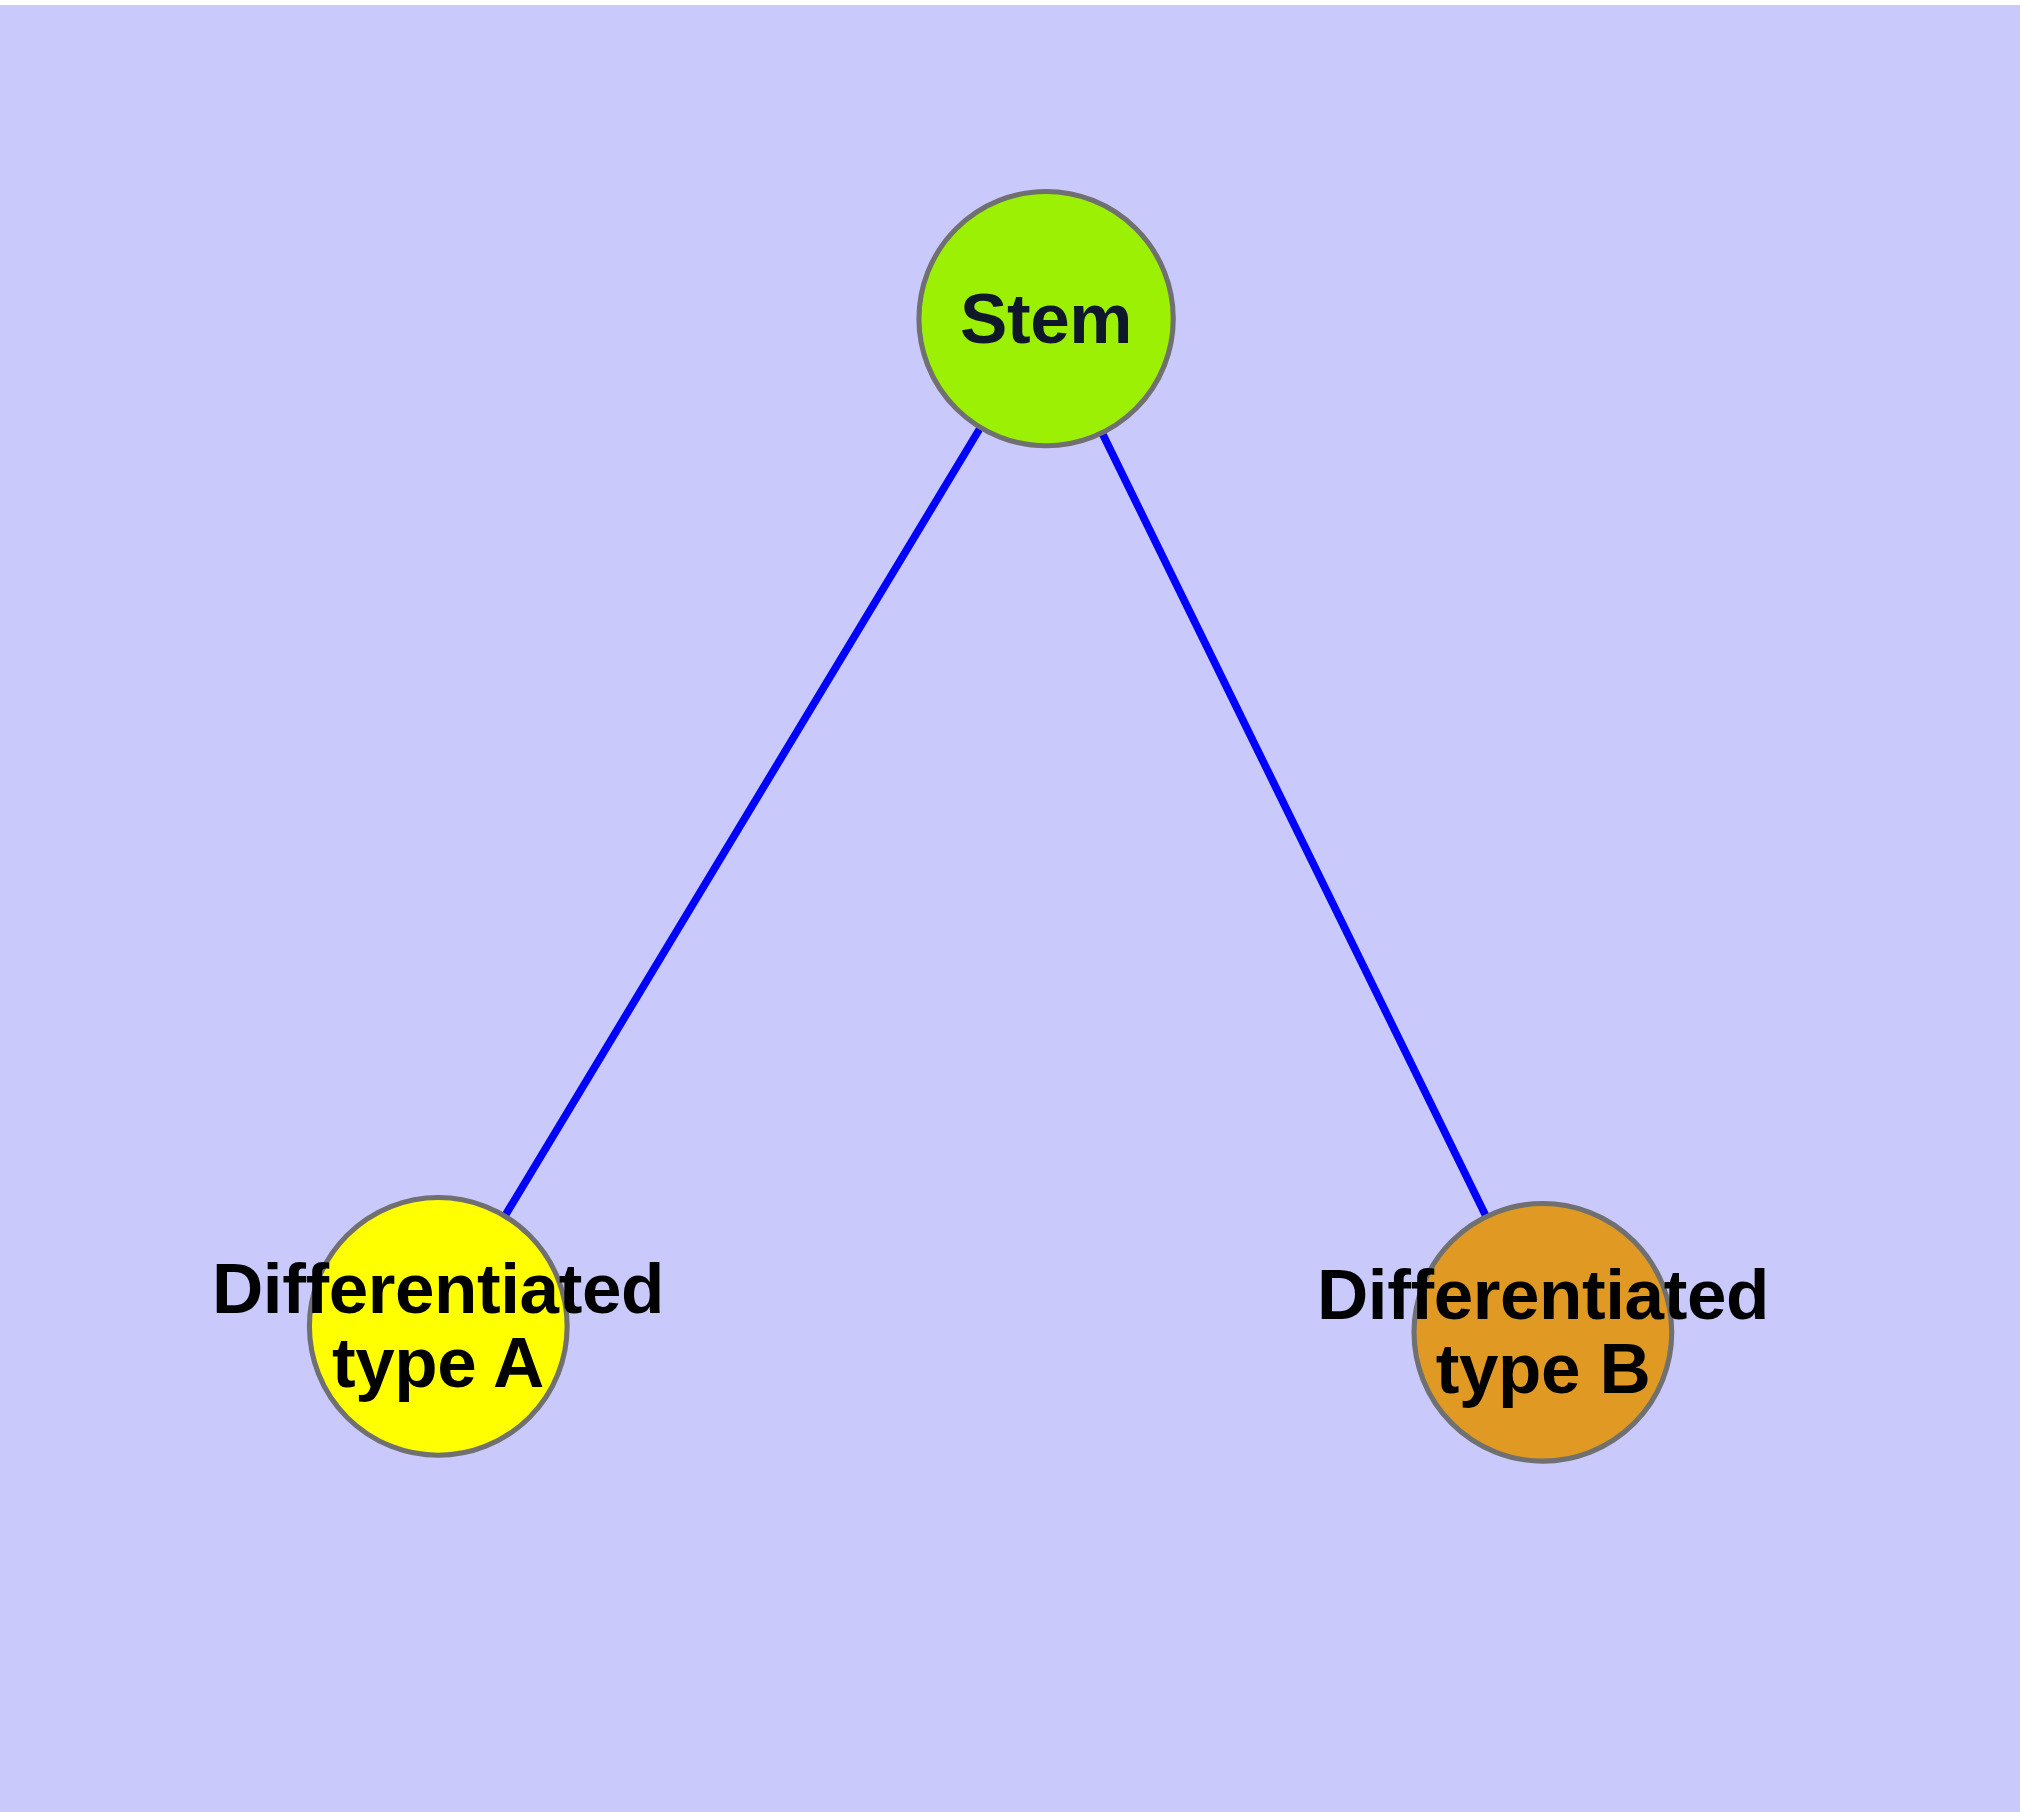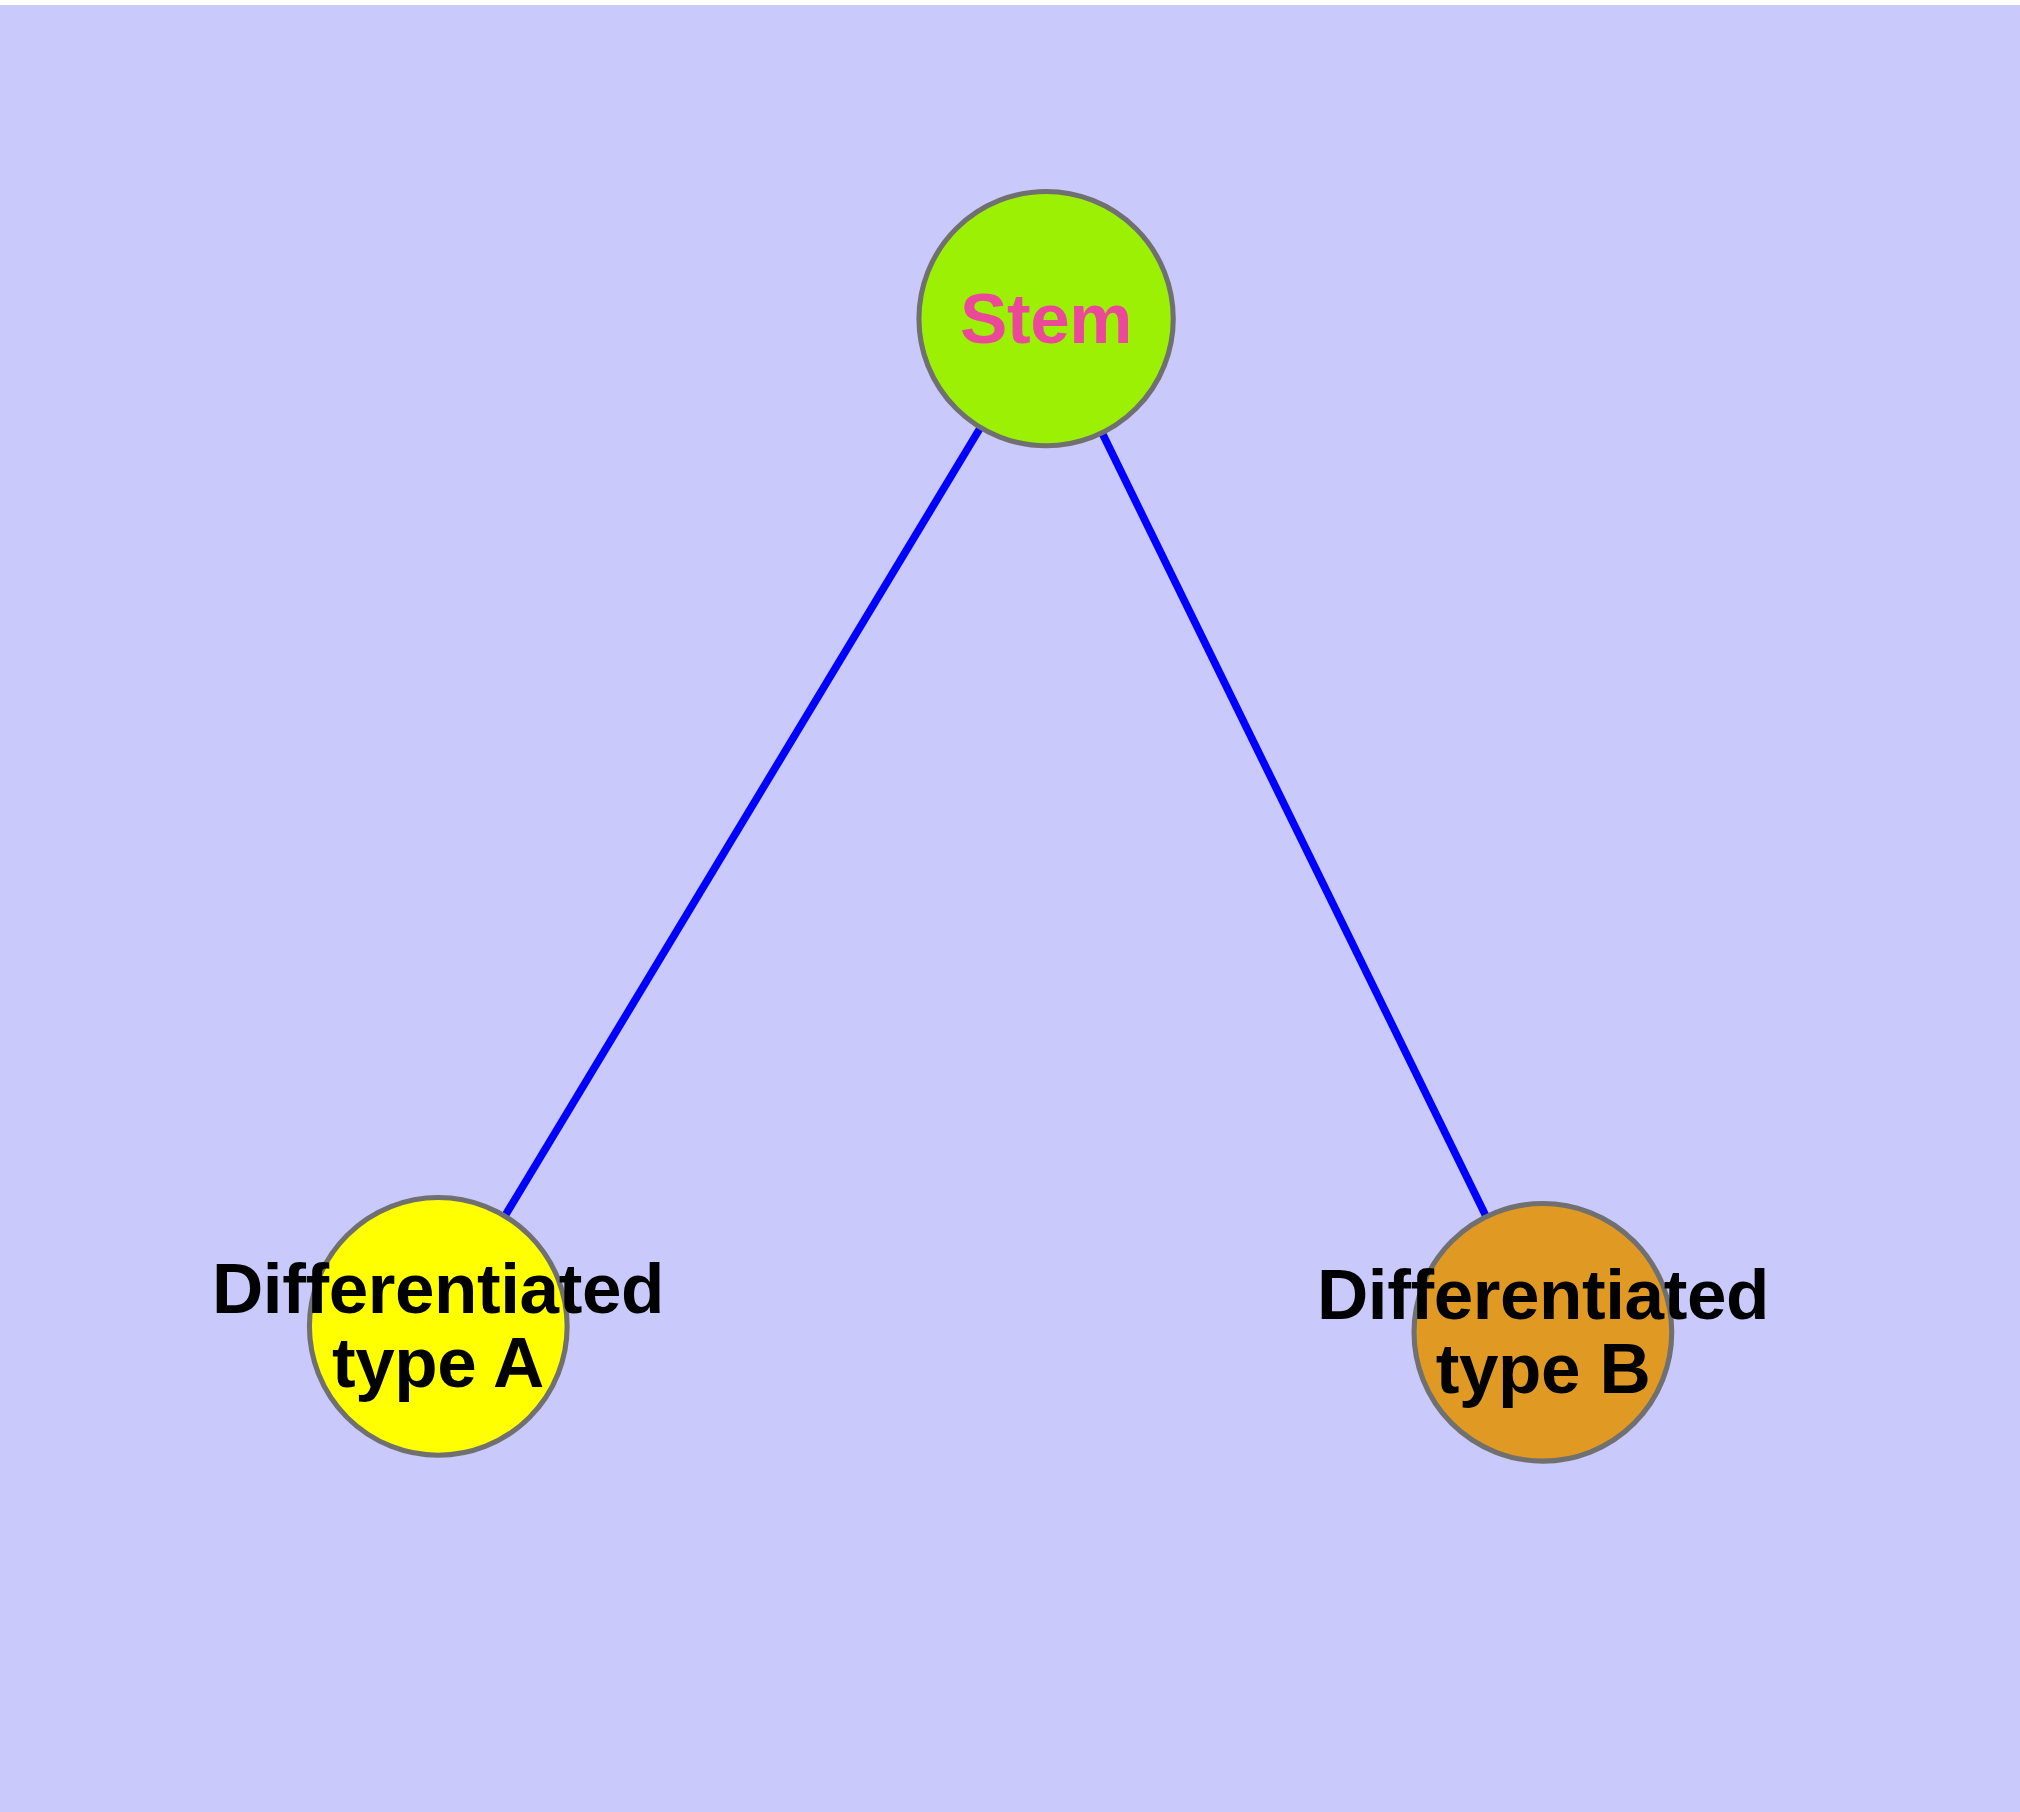--- a/index.html
+++ b/index.html
@@ -60,21 +60,21 @@
         <line x1="1298.6786812611733" y1="508.0063187514732" x2="1754.4413366808515" y2="1438.197676911772" stroke="#0000ff" stroke-width="9" stroke-linecap="butt"></line>
       </g>
     <g id="nodes-layer">
         <circle cx="1234" cy="376" r="150" fill="#9bf003" stroke="#707070" stroke-width="6"></circle>
         <circle cx="517" cy="1565" r="152" fill="#ffff00" stroke="#707070" stroke-width="6"></circle>
         <circle cx="1820" cy="1572" r="152" fill="#e09a24" stroke="#707070" stroke-width="6"></circle>
       </g>
   </svg>
 
   <div id="labels-layer">
-      <div class="node-label" style="left: 1046px; top: 319px; color: #ec4899; font-size: 71px;">Stem</div>
+      <div class="node-label" style="left: 1046px; top: 319px; color: #0f172a; font-size: 71px;">Stem</div>
       <div class="node-label" style="left: 438px; top: 1326px; color: rgb(0, 0, 0); font-size: 71px;">Differentiated
 type A</div>
       <div class="node-label" style="left: 1543px; top: 1332px; color: rgb(0, 0, 0); font-size: 71px;">Differentiated
 type B</div>
     </div>
 
 </div>
 
 
 </body></html>

